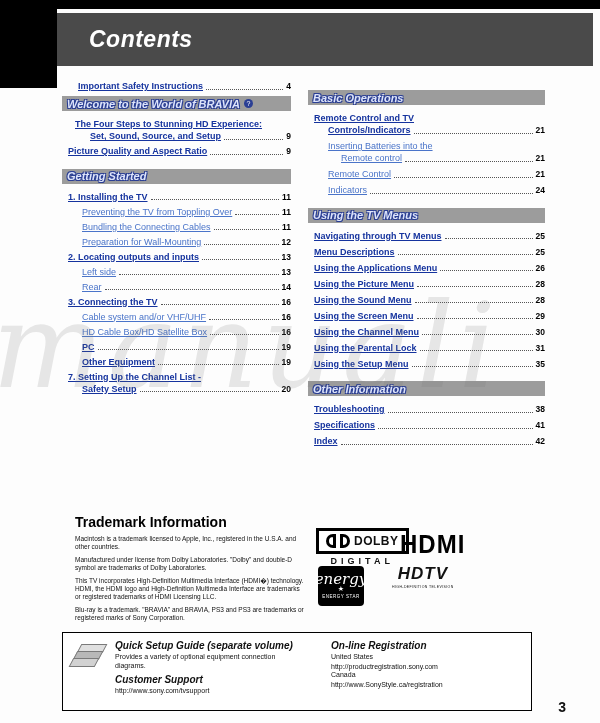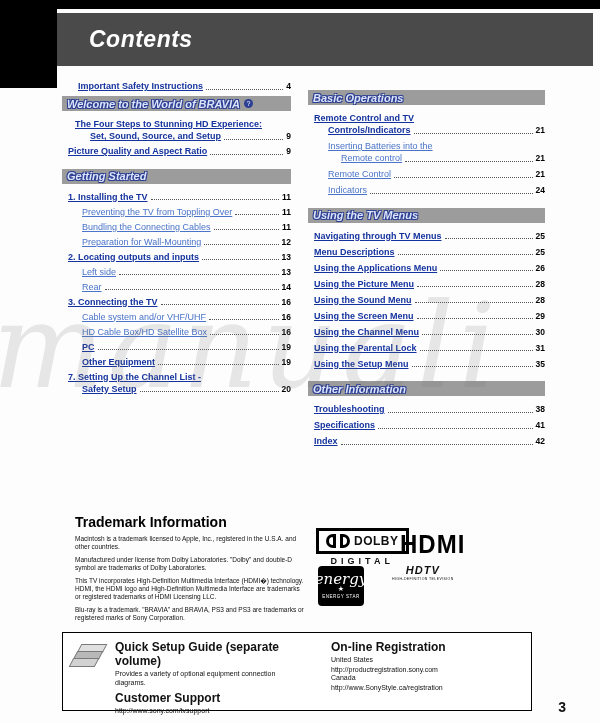--- a/index.html
+++ b/index.html
@@ -83,37 +83,37 @@
     font-weight:900; font-size:24px; letter-spacing:1px; transform:scaleY(1.05); color:#000; }
 
   .logo-energy { position:absolute; left:318px; top:566px; z-index:2;
     width:46px; height:40px; background:#000; border-radius:4px; color:#fff;
     display:flex; flex-direction:column; align-items:center; justify-content:center; }
   .es-script { font-family:"DejaVu Serif", serif; font-style:italic; font-size:15px; line-height:12px; }
   .es-star { font-size:7px; line-height:7px; }
   .es-label { font-size:4.5px; letter-spacing:.5px; margin-top:2px; }
 
   .logo-hdtv { position:absolute; left:392px; top:564px; z-index:2; text-align:center; }
-  .hdtv-word { font-weight:900; font-size:11px; letter-spacing:1px; font-style:italic; }
+  .hdtv-word { font-weight:900; font-size:17px; letter-spacing:1px; font-style:italic; }
   .hdtv-sub  { font-size:3.5px; letter-spacing:.4px; margin-top:1px; }
 
   
   .footer-box {
     position:absolute; left:62px; top:632px; width:470px; height:79px;
     border:1px solid #000; z-index:2; display:flex; padding:7px 8px 6px 8px; gap:8px;
     background:#fff;
   }
   .fb-icon { position:relative; width:36px; height:30px; flex:0 0 auto; margin-top:4px; }
   .sheet { position:absolute; width:26px; height:9px; border:1px solid #7a7a7a; transform:skewX(-28deg); }
   .s1 { top:0;  left:8px; background:#e0e0e0; }
   .s2 { top:7px; left:4px; background:#b8b8b8; }
   .s3 { top:14px; left:0;  background:#d2d2d2; }
   .fb-left  { width:190px; }
   .fb-right { flex:1; padding-left:18px; }
-  .fb-title { font-size:12px; font-weight:bold; margin-bottom:2px; }
+  .fb-title { font-size:10px; font-weight:bold; margin-bottom:2px;font-style:italic; }
   .fb-text  { font-size:7px; line-height:8.5px; margin-bottom:4px; }
   .fb-link  { font-size:7px; line-height:8.5px; color:#111; }
   .fb-right .fb-text { margin-bottom:1px; }
 
   .page-num { position:absolute; right:34px; bottom:8px; font-size:14px; font-weight:bold; z-index:2; }
 </style>
 </head>
 <body>
 
 <div class="topbar"></div>

